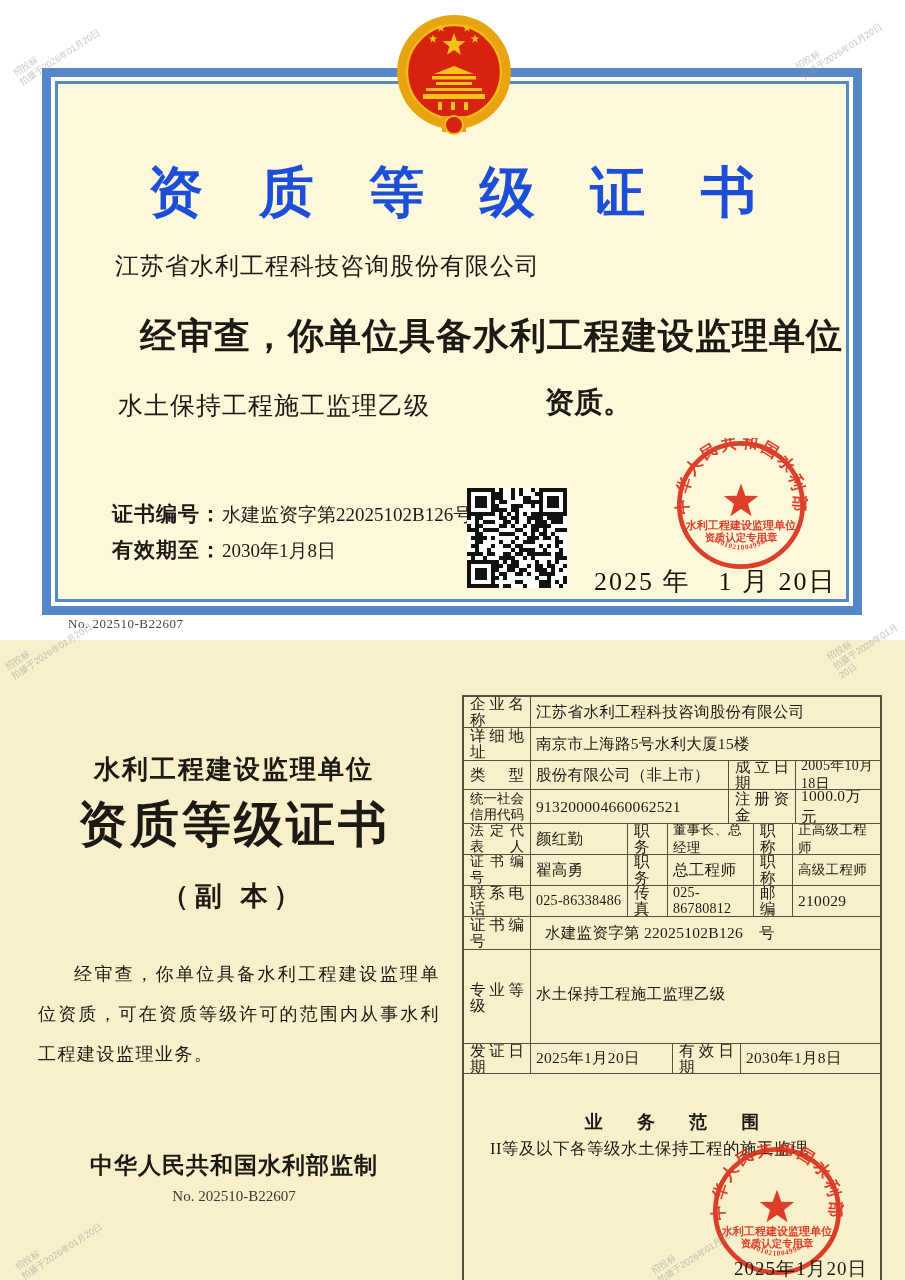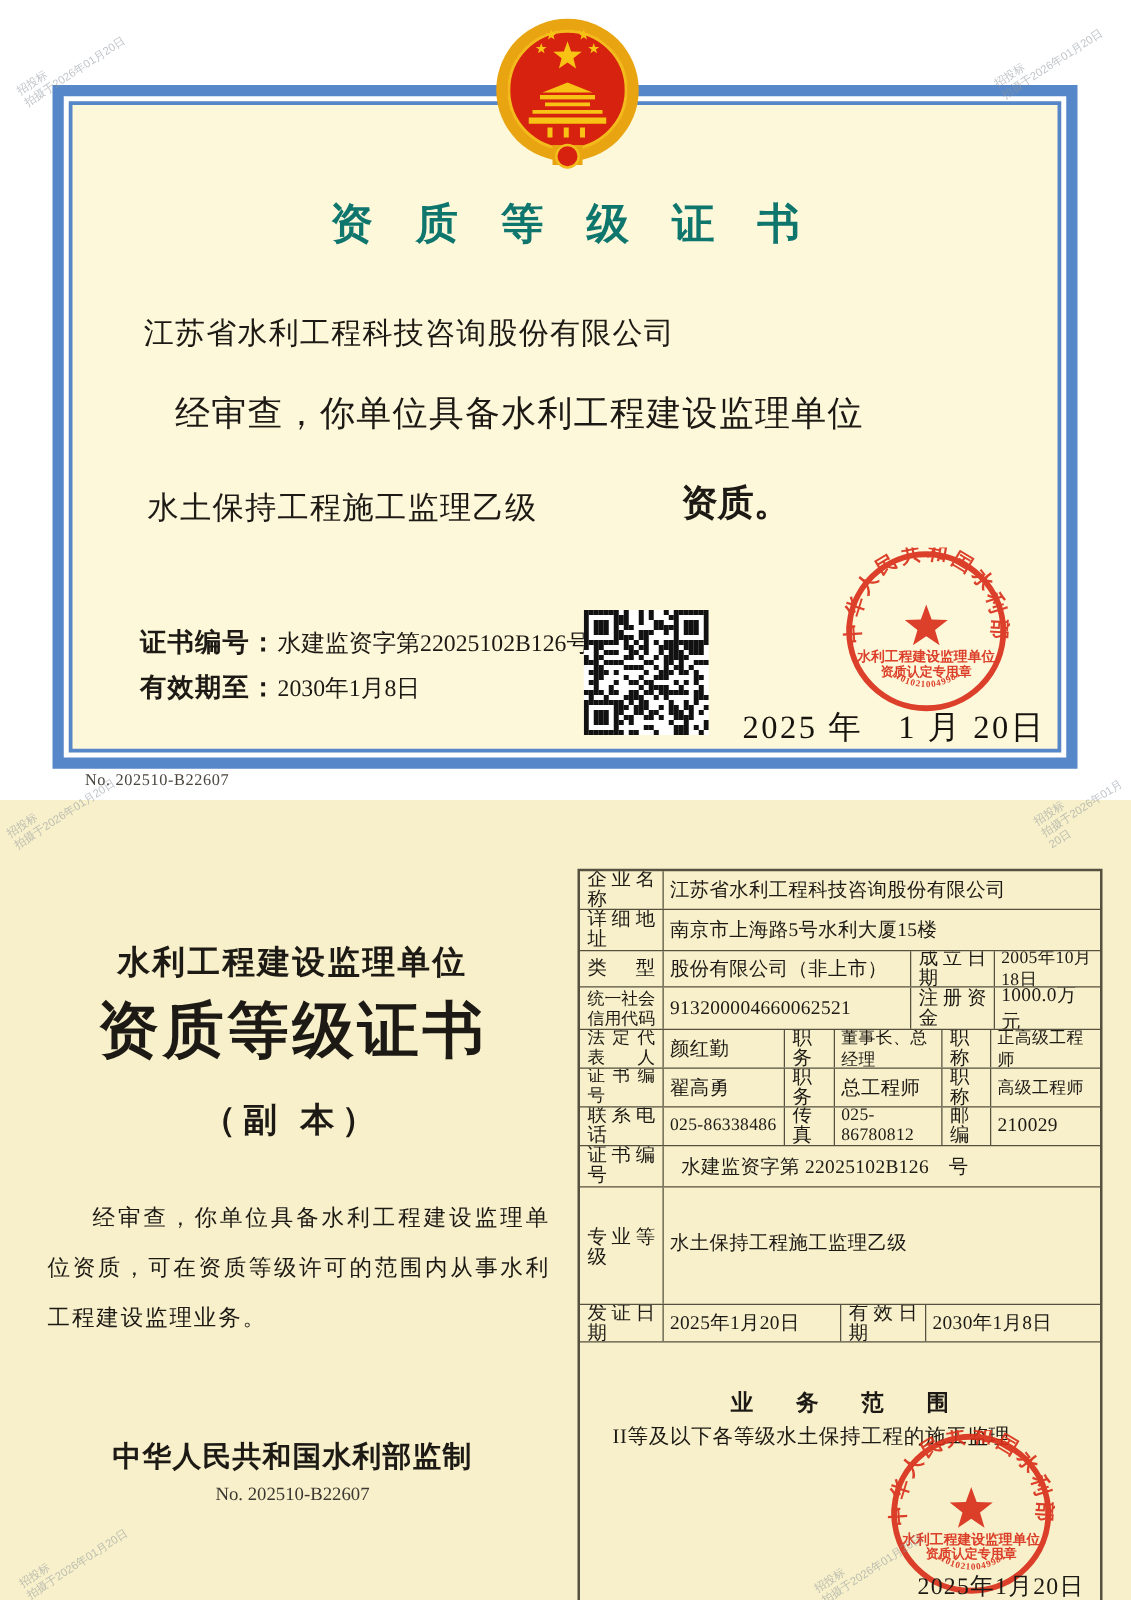--- a/index.html
+++ b/index.html
@@ -5,24 +5,24 @@
   html,body{margin:0;padding:0;background:#e9e9e9;}
   .page{position:relative;width:905px;height:1280px;background:#ffffff;overflow:hidden;
         font-family:"Liberation Serif","DejaVu Serif",serif;color:#1d1a15;}
   
   .wm{position:absolute;transform:rotate(-33deg);color:#8c949c;opacity:.55;font-size:9px;
       line-height:11px;font-family:"Liberation Sans",sans-serif;pointer-events:none;z-index:9;}
   
   .frame{position:absolute;left:42px;top:68px;width:802px;height:529px;border:9px solid #5687c8;z-index:1;}
   .frame-inner{position:absolute;left:4px;top:4px;right:4px;bottom:4px;border:3px solid #5687c8;background:#fdf8da;}
   .emblem{position:absolute;left:394px;top:12px;width:120px;height:128px;z-index:3;}
-  .f-title{position:absolute;left:0;top:72px;width:100%;text-align:center;font-size:34px;font-weight:bold;
-           letter-spacing:.38em;text-indent:.38em;color:#0f766e;}
+  .f-title{position:absolute;left:0;top:72px;width:100%;text-align:center;font-size:55px;font-weight:bold;
+           letter-spacing:.38em;text-indent:.38em;color:#1d4ed8;}
   .f-company{position:absolute;left:57px;top:166px;font-size:24px;letter-spacing:1px;}
-  .f-statement{position:absolute;left:82px;top:228px;font-size:28px;font-weight:normal;letter-spacing:1px;}
+  .f-statement{position:absolute;left:82px;top:228px;font-size:36px;font-weight:bold;letter-spacing:1px;}
   .f-grade{position:absolute;left:60px;top:305px;font-size:25px;letter-spacing:1px;}
   .f-zizhi{position:absolute;left:487px;top:299px;font-size:29px;font-weight:bold;}
   .f-row{position:absolute;left:54px;font-size:19px;}
   .f-row b{font-size:21px;letter-spacing:1px;}
   .f-certno{top:416px;}
   .f-valid{top:452px;}
   .qr{position:absolute;left:409px;top:404px;width:100px;height:100px;background:#ffffff;}
   .seal{position:absolute;width:134px;height:134px;z-index:4;}
   .seal-front{left:616px;top:354px;}
   .f-date{position:absolute;left:536px;top:440px;font-size:26px;letter-spacing:2px;z-index:5;color:#17140f;margin-top:40px;}

